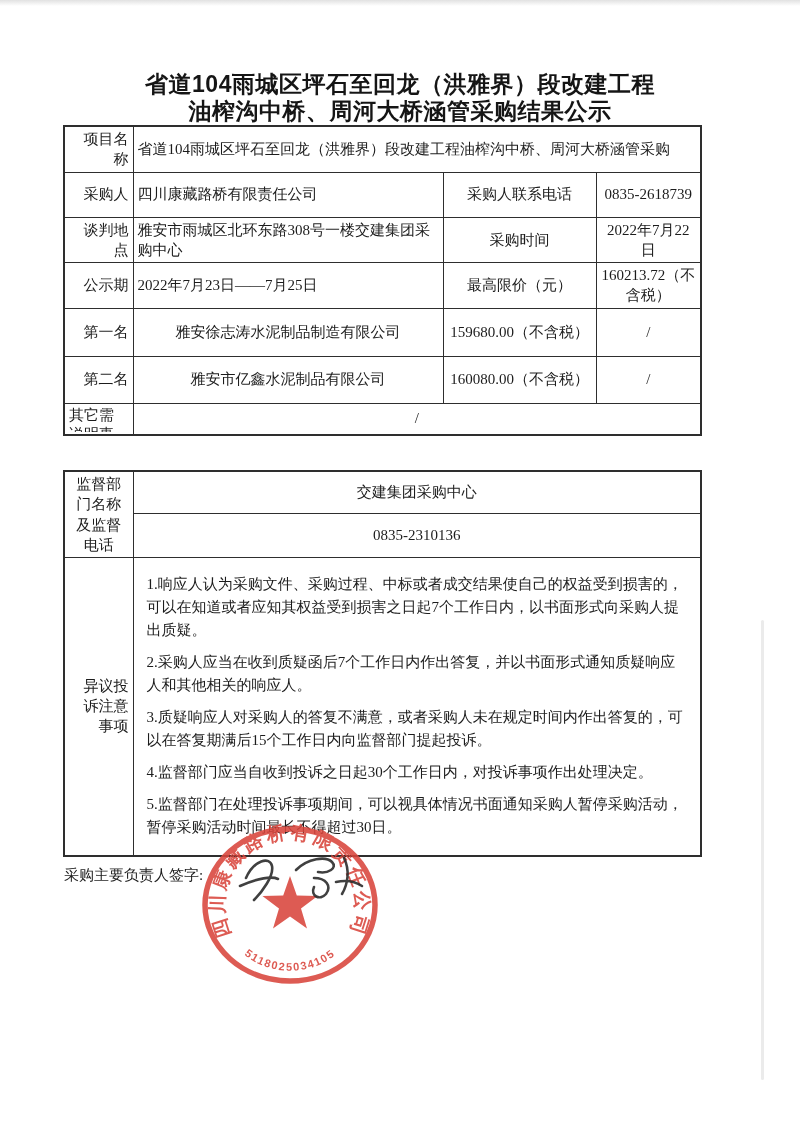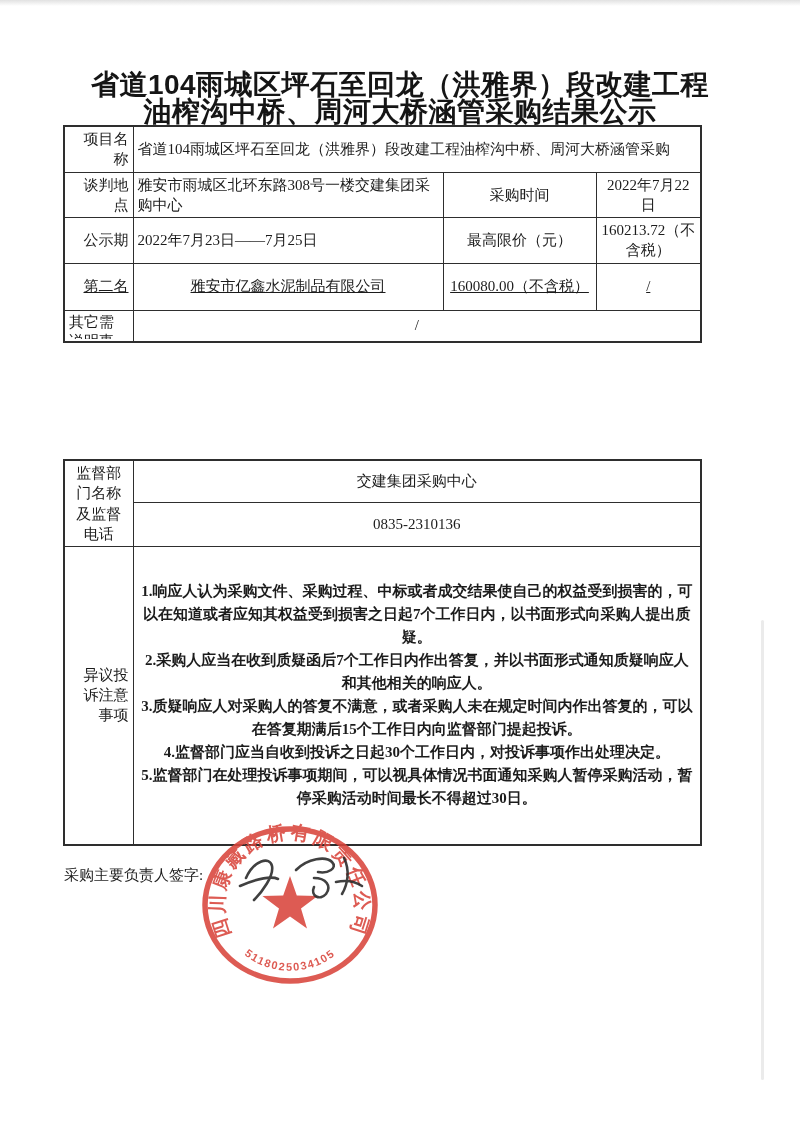--- a/index.html
+++ b/index.html
@@ -6,37 +6,37 @@
   body{
     width:800px;height:1131px;position:relative;background:#ffffff;
     font-family:"Liberation Serif","DejaVu Serif",serif;color:#1c1c1c;overflow:hidden;
   }
   .scan-top-shadow{position:absolute;left:0;top:0;width:800px;height:6px;
     background:linear-gradient(#c9c9c9,rgba(255,255,255,0));opacity:.55;}
   .scan-right-line{position:absolute;left:761px;top:620px;width:3px;height:460px;
     background:#dedede;opacity:.6;border-radius:2px;}
   .doc-title{position:absolute;left:0;top:71px;width:800px;text-align:center;
     font-family:"Liberation Sans","DejaVu Sans",sans-serif;font-weight:700;
-    font-size:28px;line-height:27px;color:#151515;letter-spacing:.5px;}
+    font-size:23px;line-height:27px;color:#151515;letter-spacing:.5px;}
   table.sheet{border-collapse:collapse;table-layout:fixed;position:absolute;left:63px;width:637px;
     border:2.2px solid #2e2e2e;}
   #table1{top:125px;}
-  #table2{top:459px;}
+  #table2{top:470px;}
   table.sheet td{border:1.6px solid #2e2e2e;font-size:15px;line-height:1.35;
     padding:2px 4px;vertical-align:middle;color:#1c1c1c;word-break:break-all;}
   td.lab{text-align:right;padding-left:3px;padding-right:1px;}
   td.cen{text-align:center;}
   td.val{text-align:left;padding-left:6px;}
   td.projval{white-space:nowrap;overflow:hidden;font-size:14px;padding-left:6px;}
   td.cliplab{vertical-align:top;padding:1px 1px 0 3px;}
   .clipbox{height:26px;overflow:hidden;line-height:19px;}
   td.notes{padding:6px 10px 6px 7px;}
-  td.notes p{margin:0;line-height:23px;text-align:center;word-break:break-all;font-weight:bold;}
+  td.notes p{margin:9px;line-height:23px;text-align:left;word-break:break-all;}
   .r1{height:41px;} .r2{height:45px;} .r3{height:45px;padding-left:36px;} .r4{height:40px;}
-  .r5{height:49px;} .r6{height:48px;} .r7{height:47px;text-decoration:underline;} .r8{height:27px;}
+  .r5{height:49px;} .r6{height:48px;} .r7{height:47px;} .r8{height:27px;}
   .s1{height:40px;} .s2{height:41px;} .s3{height:298px;}
   .sig-line{position:absolute;left:64px;top:866px;font-size:15px;color:#1c1c1c;}
   .stamp-wrap{position:absolute;left:198px;top:822px;width:188px;height:170px;}
   .stamp-wrap svg{display:block;}
   .autograph{position:absolute;left:228px;top:846px;width:160px;height:62px;}
 </style>
 </head>
 <body>
 
 <div class="scan-top-shadow"></div>
@@ -52,31 +52,43 @@
       <col style="width:69px">
       <col style="width:310px">
       <col style="width:153px">
       <col style="width:105px">
     </colgroup>
   <tbody>
       <tr class="r1">
     <td class="lab">项目名称</td>
     <td class="projval" colspan="3">省道104雨城区坪石至回龙（洪雅界）段改建工程油榨沟中桥、周河大桥涵管采购</td>
   </tr>
+  <tr class="r2">
+    <td class="lab">采购人</td>
+    <td class="val">四川康藏路桥有限责任公司</td>
+    <td class="cen">采购人联系电话</td>
+    <td class="cen">0835-2618739</td>
+  </tr>
   <tr class="r3">
     <td class="lab">谈判地点</td>
     <td class="val">雅安市雨城区北环东路308号一楼交建集团采购中心</td>
     <td class="cen">采购时间</td>
     <td class="cen">2022年7月22日</td>
   </tr>
   <tr class="r4">
     <td class="lab">公示期</td>
     <td class="val">2022年7月23日——7月25日</td>
     <td class="cen">最高限价（元）</td>
     <td class="cen">160213.72（不含税）</td>
+  </tr>
+  <tr class="r6">
+    <td class="lab">第一名</td>
+    <td class="cen">雅安徐志涛水泥制品制造有限公司</td>
+    <td class="cen">159680.00（不含税）</td>
+    <td class="cen">/</td>
   </tr>
   <tr class="r7">
     <td class="lab">第二名</td>
     <td class="cen">雅安市亿鑫水泥制品有限公司</td>
     <td class="cen">160080.00（不含税）</td>
     <td class="cen">/</td>
   </tr>
   <tr class="r8">
     <td class="cliplab">
       <div class="clipbox">其它需说明事项</div>

